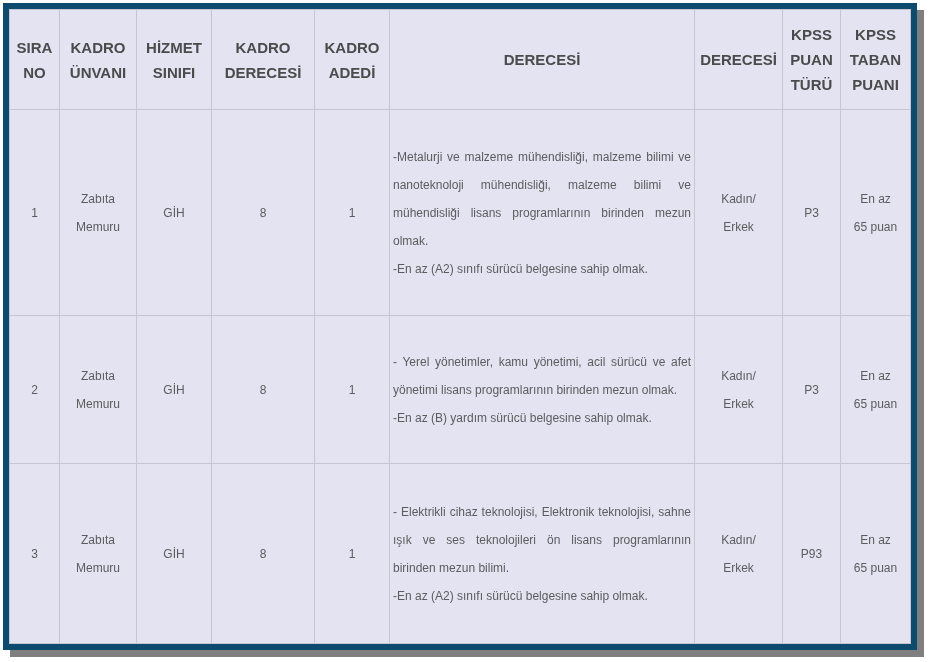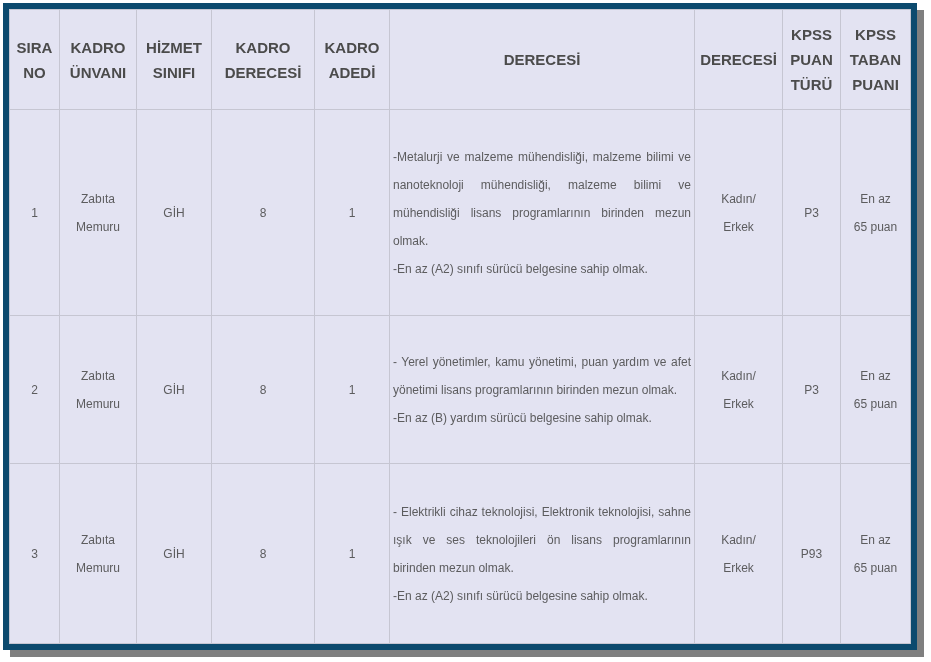--- a/index.html
+++ b/index.html
@@ -117,38 +117,38 @@
 65 puan</td>
       </tr>
       <tr class="row-2">
         <td>2</td>
         <td>Zabıta
 Memuru</td>
         <td>GİH</td>
         <td>8</td>
         <td>1</td>
         <td class="niteligi-cell">
-          <div class="qual-line">- Yerel yönetimler, kamu yönetimi, puan yardım ve afet yönetimi lisans programlarının birinden mezun olmak.</div>
+          <div class="qual-line">- Yerel yönetimler, kamu yönetimi, acil sürücü ve afet yönetimi lisans programlarının birinden mezun olmak.</div>
           <div class="qual-line">-En az (B) yardım sürücü belgesine sahip olmak.</div>
         </td>
         <td>Kadın/
 Erkek</td>
         <td>P3</td>
         <td>En az
 65 puan</td>
       </tr>
       <tr class="row-3">
         <td>3</td>
         <td>Zabıta
 Memuru</td>
         <td>GİH</td>
         <td>8</td>
         <td>1</td>
         <td class="niteligi-cell">
-          <div class="qual-line">- Elektrikli cihaz teknolojisi, Elektronik teknolojisi, sahne ışık ve ses teknolojileri ön lisans programlarının birinden mezun olmak.</div>
+          <div class="qual-line">- Elektrikli cihaz teknolojisi, Elektronik teknolojisi, sahne ışık ve ses teknolojileri ön lisans programlarının birinden mezun bilimi.</div>
           <div class="qual-line">-En az (A2) sınıfı sürücü belgesine sahip olmak.</div>
         </td>
         <td>Kadın/
 Erkek</td>
         <td>P93</td>
         <td>En az
 65 puan</td>
       </tr>
     </tbody>
   </table>

